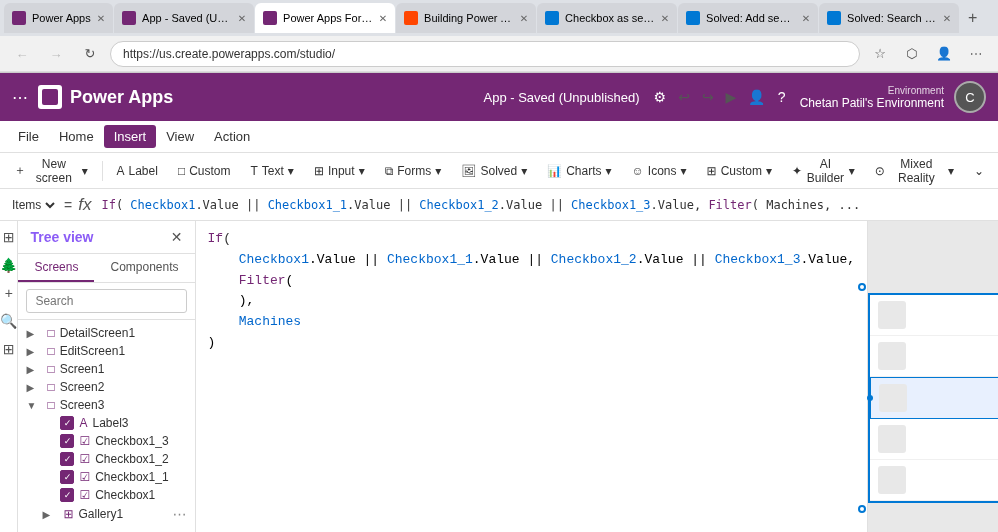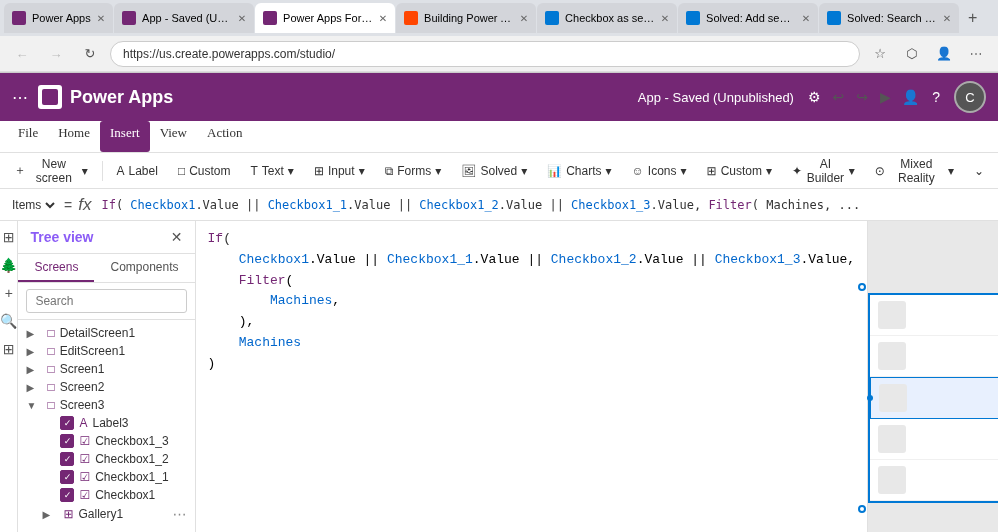--- a/index.html
+++ b/index.html
@@ -31,21 +31,21 @@
     .header-spacer { flex: 1; }
     .env-info { color: #fff; font-size: 11px; text-align: right; }
     .env-label { font-size: 10px; opacity: 0.8; }
     .env-name { font-size: 12px; font-weight: 500; }
     .user-avatar { width: 32px; height: 32px; border-radius: 50%; background: #555; border: 2px solid rgba(255,255,255,0.5); cursor: pointer; display: flex; align-items: center; justify-content: center; color: #fff; font-size: 13px; }
     .save-status { color: #fff; font-size: 13px; }
     .header-toolbar-icons { display: flex; gap: 4px; align-items: center; }
     .header-icon { color: #fff; font-size: 14px; cursor: pointer; padding: 4px; }
 
     
-    .menu-bar { background: #fff; display: flex; height: 32px; border-bottom: 1px solid #e0e0e0; padding: 0 8px; font-family: Liberation Serif, serif; }
+    .menu-bar { background: #fff; display: flex; align-items: center; height: 32px; border-bottom: 1px solid #e0e0e0; padding: 0 8px; }
     .menu-item { padding: 4px 10px; font-size: 13px; cursor: pointer; border-radius: 3px; color: #333; }
     .menu-item:hover, .menu-item.active { background: #f0f0f0; }
     .menu-item.active { background: #742774; color: #fff; }
 
     
     .toolbar { background: #fff; display: flex; align-items: center; height: 36px; border-bottom: 1px solid #e0e0e0; padding: 0 6px; gap: 4px; }
     .toolbar-btn { display: flex; align-items: center; gap: 4px; padding: 3px 8px; border-radius: 3px; cursor: pointer; font-size: 12px; color: #333; border: none; background: none; }
     .toolbar-sep { width: 1px; height: 20px; background: #e0e0e0; margin: 0 2px; }
 
     
@@ -174,20 +174,24 @@
   <div class="header-spacer"></div>
   <span class="save-status">App - Saved (Unpublished)</span>
   <div class="header-toolbar-icons">
     <span class="header-icon">⚙</span>
     <button class="undo-btn header-icon">↩</button>
     <button class="redo-btn header-icon">↪</button>
     <button class="run-btn header-icon">▶</button>
     <span class="header-icon">👤</span>
     <span class="header-icon">?</span>
   </div>
+  <div class="env-info">
+    <div class="env-label">Environment</div>
+    <div class="env-name">Chetan Patil's Environment</div>
+  </div>
   <div class="user-avatar">C</div>
 </div>
 
 <div class="menu-bar">
   <span class="menu-item">File</span>
   <span class="menu-item">Home</span>
   <span class="menu-item active">Insert</span>
   <span class="menu-item">View</span>
   <span class="menu-item">Action</span>
 </div>
@@ -371,21 +375,20 @@
         <span class="tree-more">⋯</span>
       </div>
     </div>
   </div>
 
   <div class="editor-area">
     <div class="code-editor">
       <div class="code-line"><span class="code-kw">If</span><span class="code-op">(</span></div>
       <div class="code-line">    <span class="code-var">Checkbox1</span>.Value || <span class="code-var">Checkbox1_1</span>.Value || <span class="code-var">Checkbox1_2</span>.Value || <span class="code-var">Checkbox1_3</span>.Value,</div>
       <div class="code-line">    <span class="code-kw">Filter</span>(</div>
-      <div class="code-line">        <span class="code-var">Machines</span>,</div>
       <div class="code-line">    ),</div>
       <div class="code-line">    <span class="code-var">Machines</span></div>
       <div class="code-line">)</div>
     </div>
 
   </div>
 
   <div class="editor-scrollbar">
     <div class="editor-scroll-thumb"></div>
   </div>

